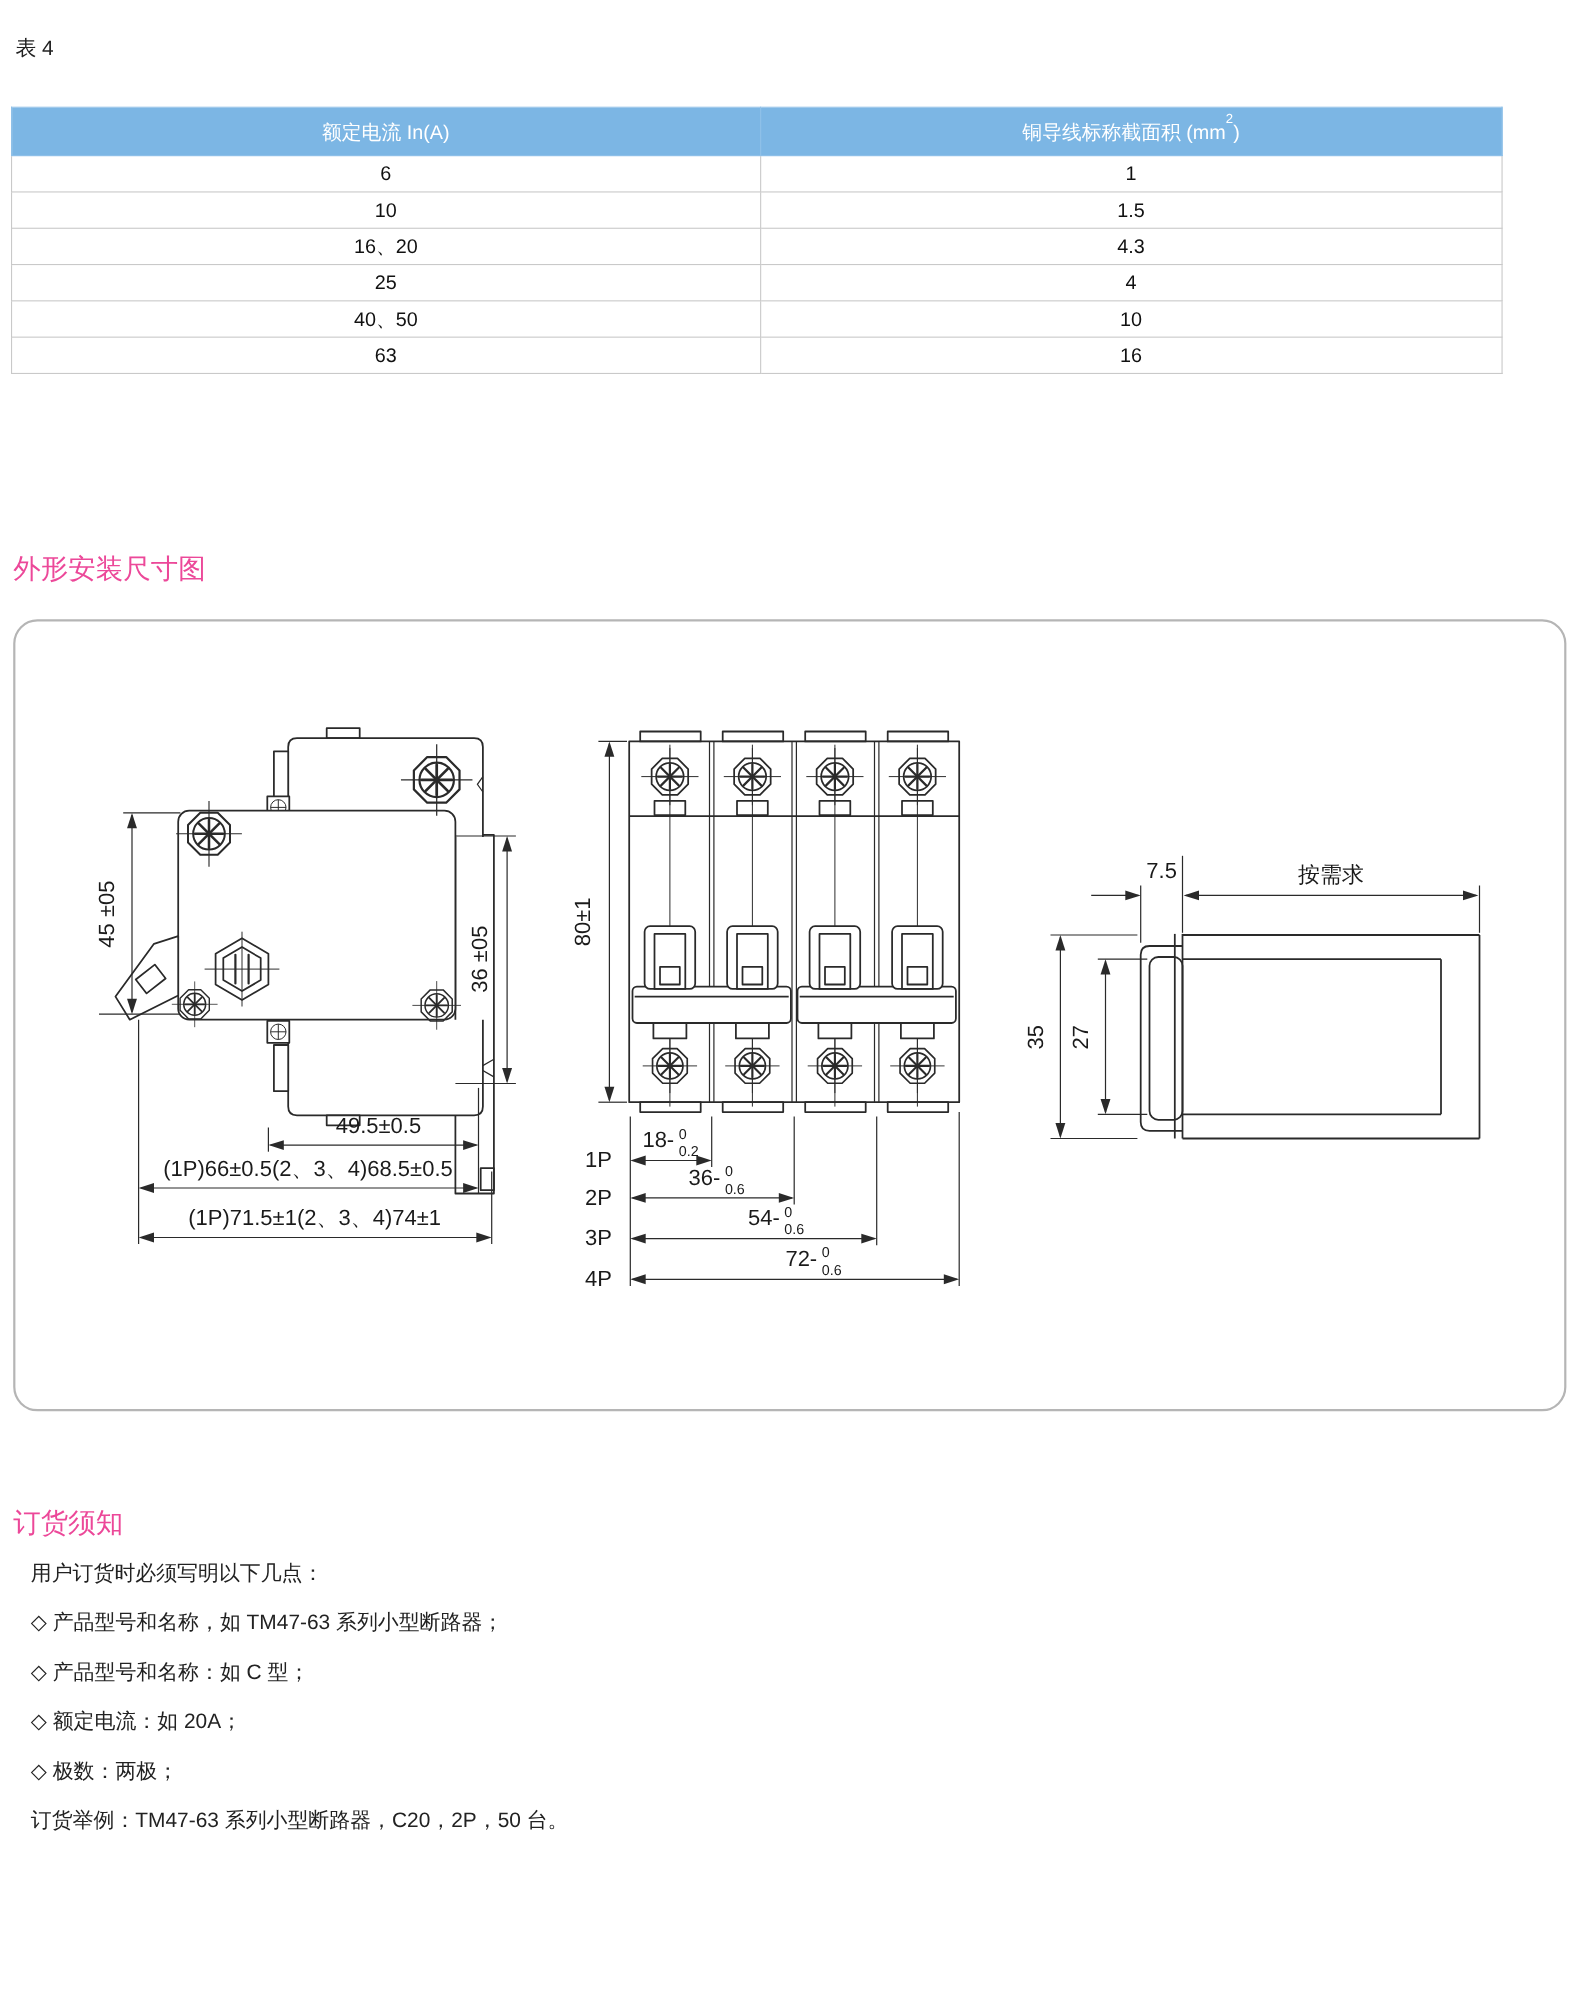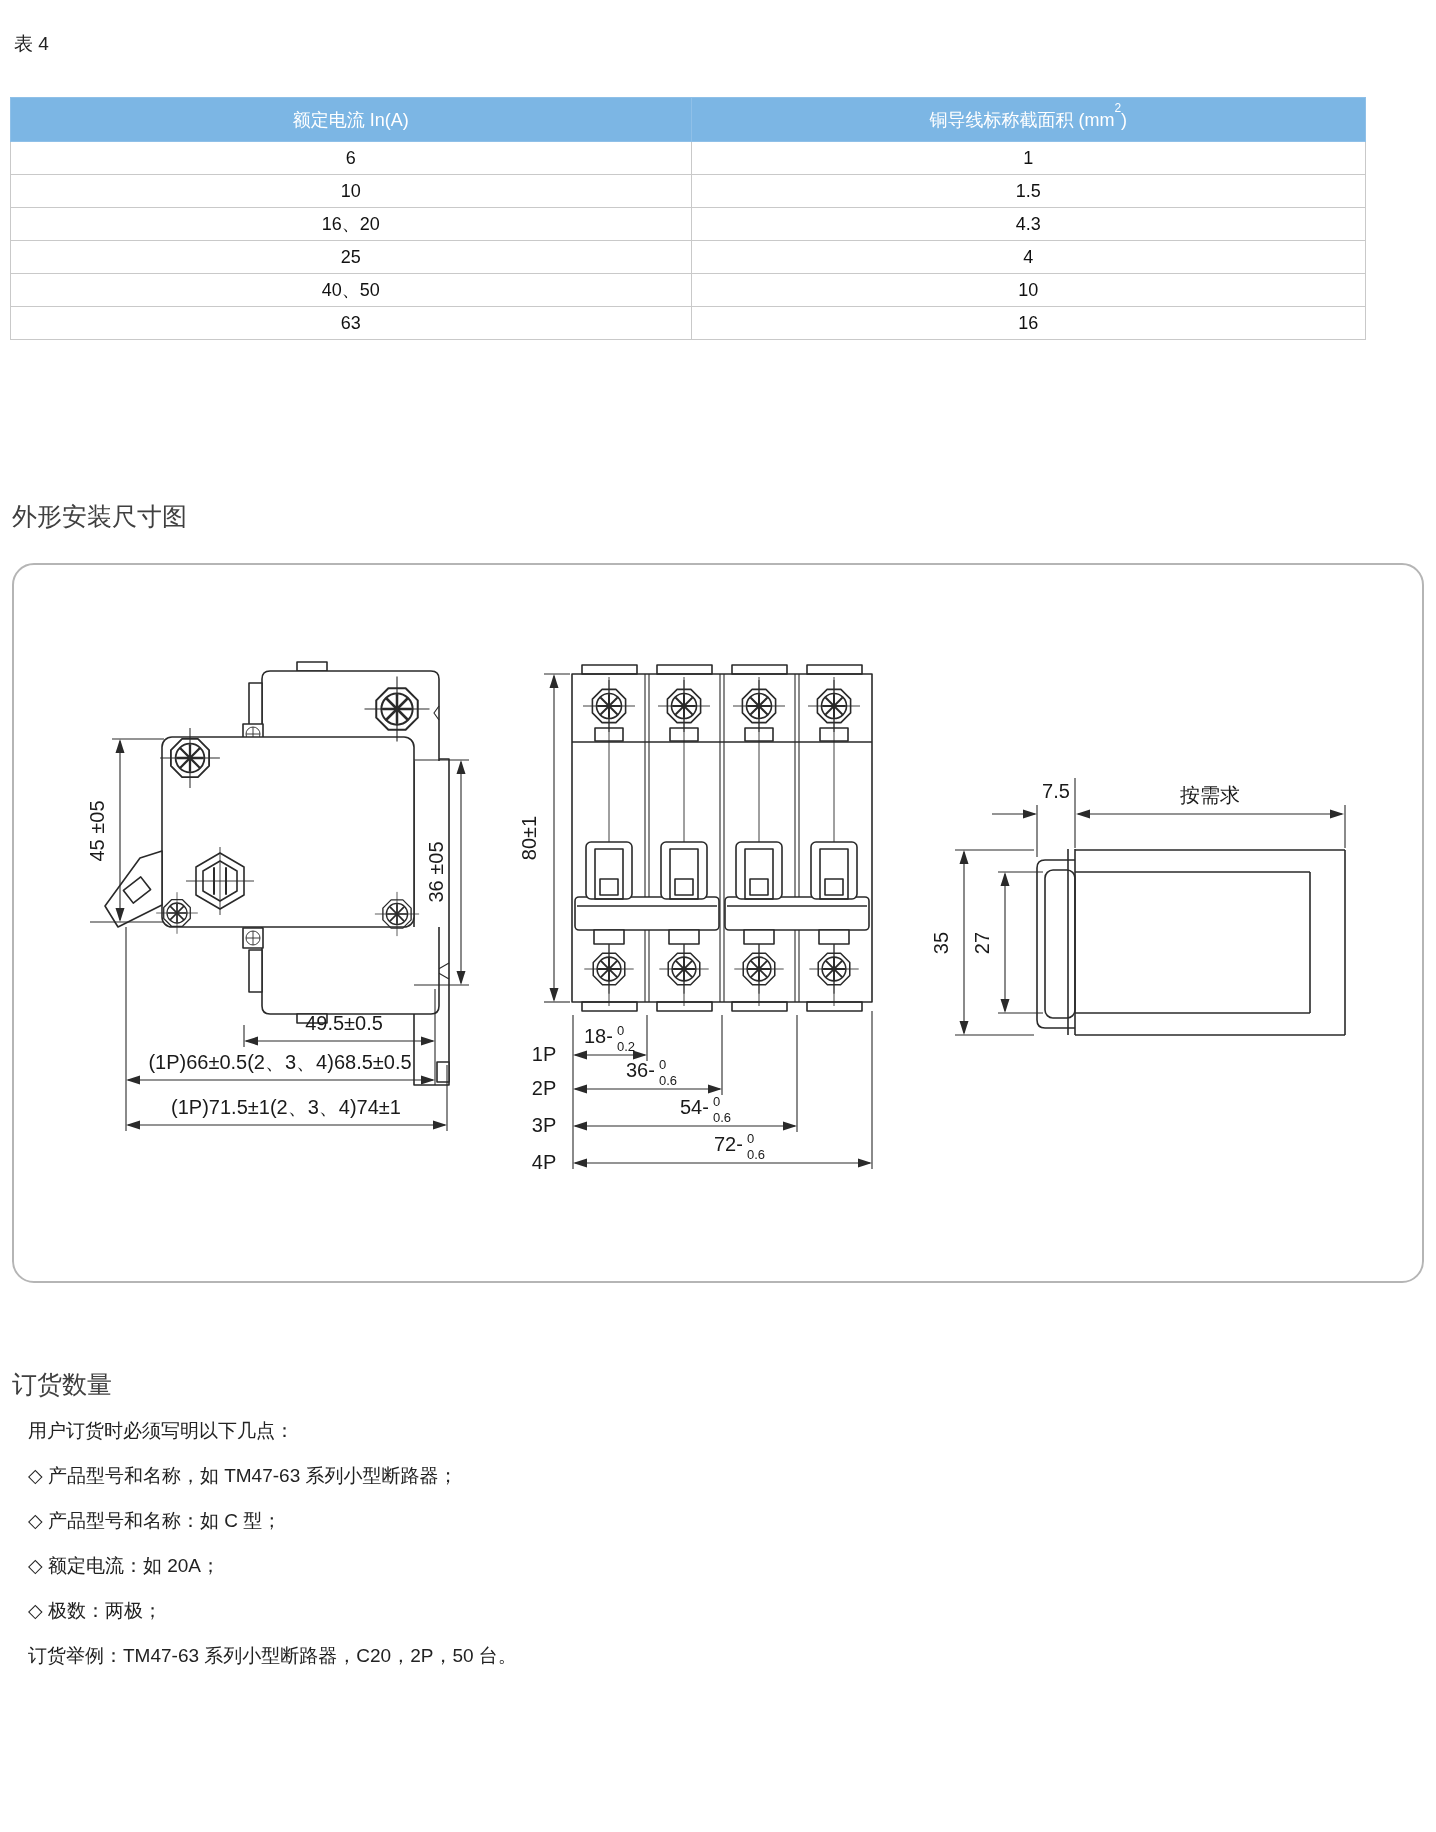--- a/index.html
+++ b/index.html
@@ -17,21 +17,21 @@
     position:absolute; top:97px; left:10px; width:1356px;
     border-collapse:collapse; text-align:center; font-size:18px; color:#111;
     table-layout:fixed;
   }
   table.wire th {
     background:#7cb6e4; color:#ffffff; font-weight:normal; height:41px;
     border:1px solid #8fc0e8; font-size:18px;
   }
   table.wire td { height:30px; border:1px solid #c9c9c9; background:#fff; }
   .section-title {
-    position:absolute; left:12px; margin:0; color:#404040;
+    position:absolute; left:12px; margin:0; color:#ec4899;
     font-size:25px; font-weight:400;
   }
   #title-dim  { top:500px; }
   #title-order{ top:1368px; }
   .drawing-box {
     position:absolute; top:563px; left:12px; width:1412px; height:720px;
     border:2px solid #b5b5b5; border-radius:22px; box-sizing:border-box;
     background:#fff; overflow:hidden;
   }
   .order-block { position:absolute; top:1420px; left:28px; font-size:19px; color:#222; }
@@ -335,21 +335,21 @@
     <line class="dim" x1="984" y1="307" x2="1029" y2="307"></line>
     <line class="dim" x1="984" y1="448" x2="1029" y2="448"></line>
     <line class="dim" x1="991" y1="309" x2="991" y2="446"></line>
     <use href="#ah-u" x="991" y="307"></use>
         <use href="#ah-d" x="991" y="448"></use>
     <text class="dlabel" x="975" y="378" text-anchor="middle" transform="rotate(-90 975 378)">27</text>
   </g>
 </svg>
 </div>
 
-<h2 class="section-title" id="title-order">订货数量</h2>
+<h2 class="section-title" id="title-order">订货须知</h2>
 
 <div class="order-block">
   <p>用户订货时必须写明以下几点：</p>
   <p>◇ 产品型号和名称，如 TM47-63 系列小型断路器；</p>
   <p>◇ 产品型号和名称：如 C 型；</p>
   <p>◇ 额定电流：如 20A；</p>
   <p>◇ 极数：两极；</p>
   <p>订货举例：TM47-63 系列小型断路器，C20，2P，50 台。</p>
 </div>
 

